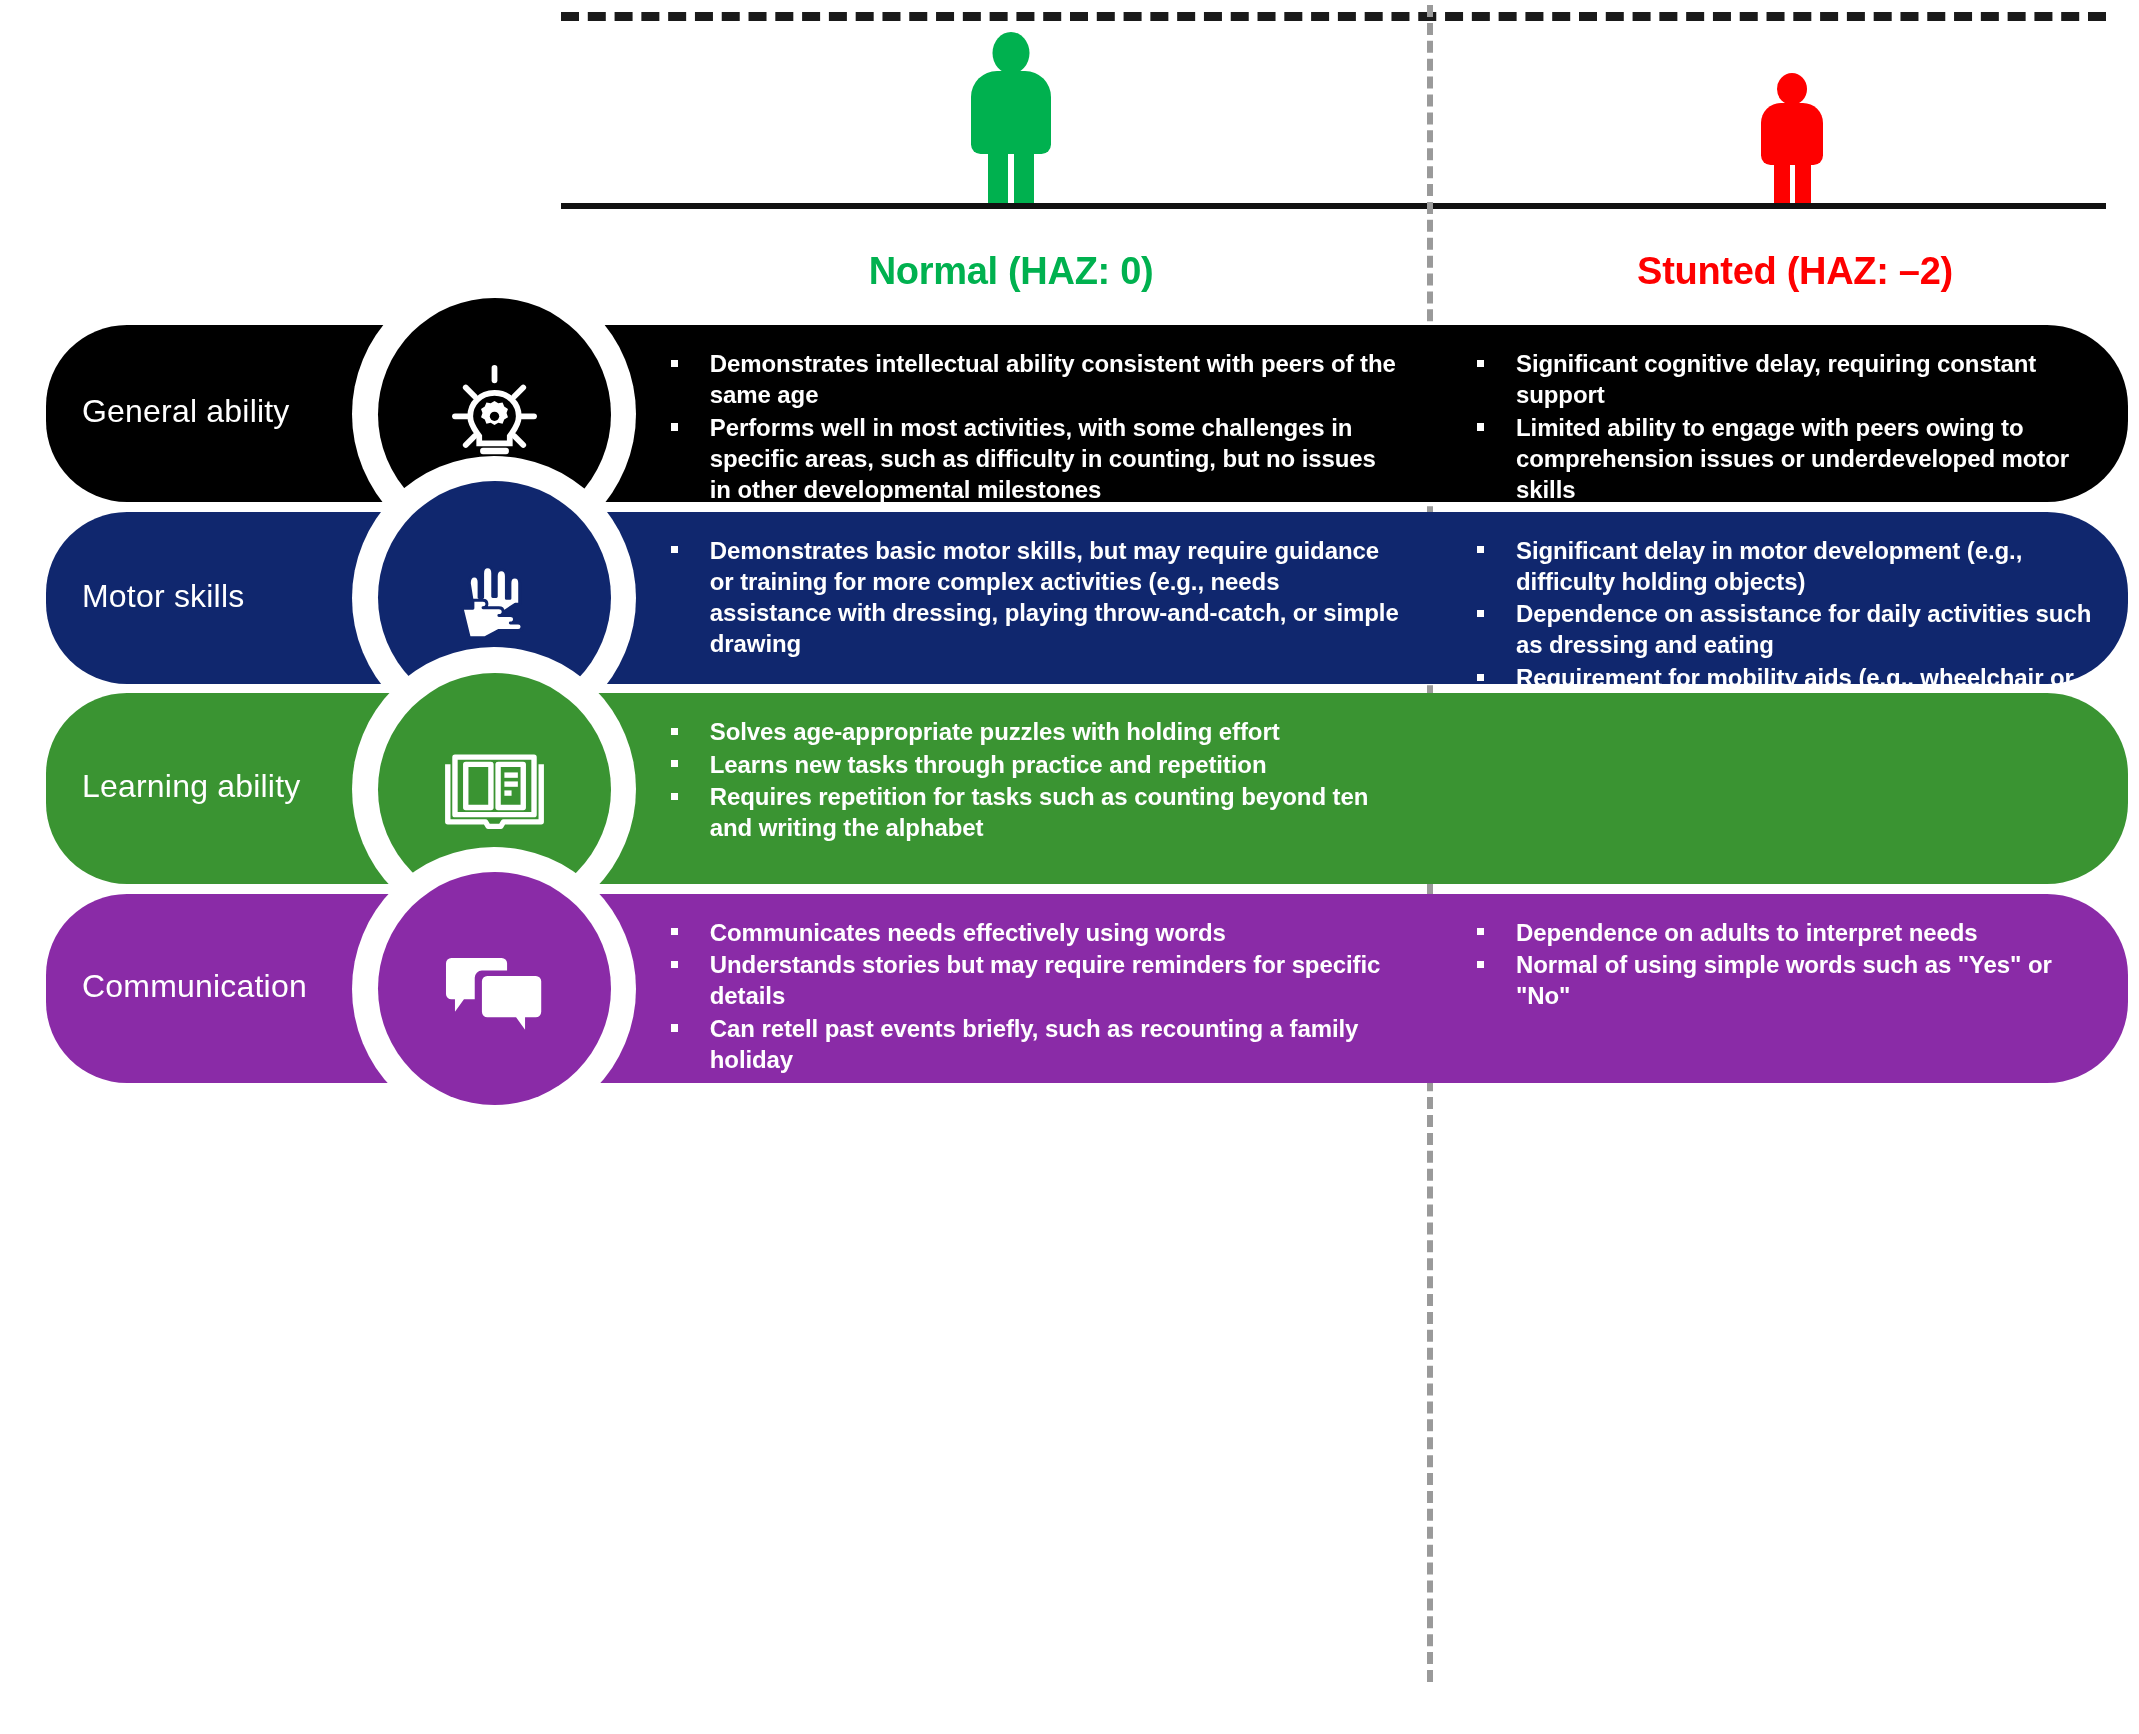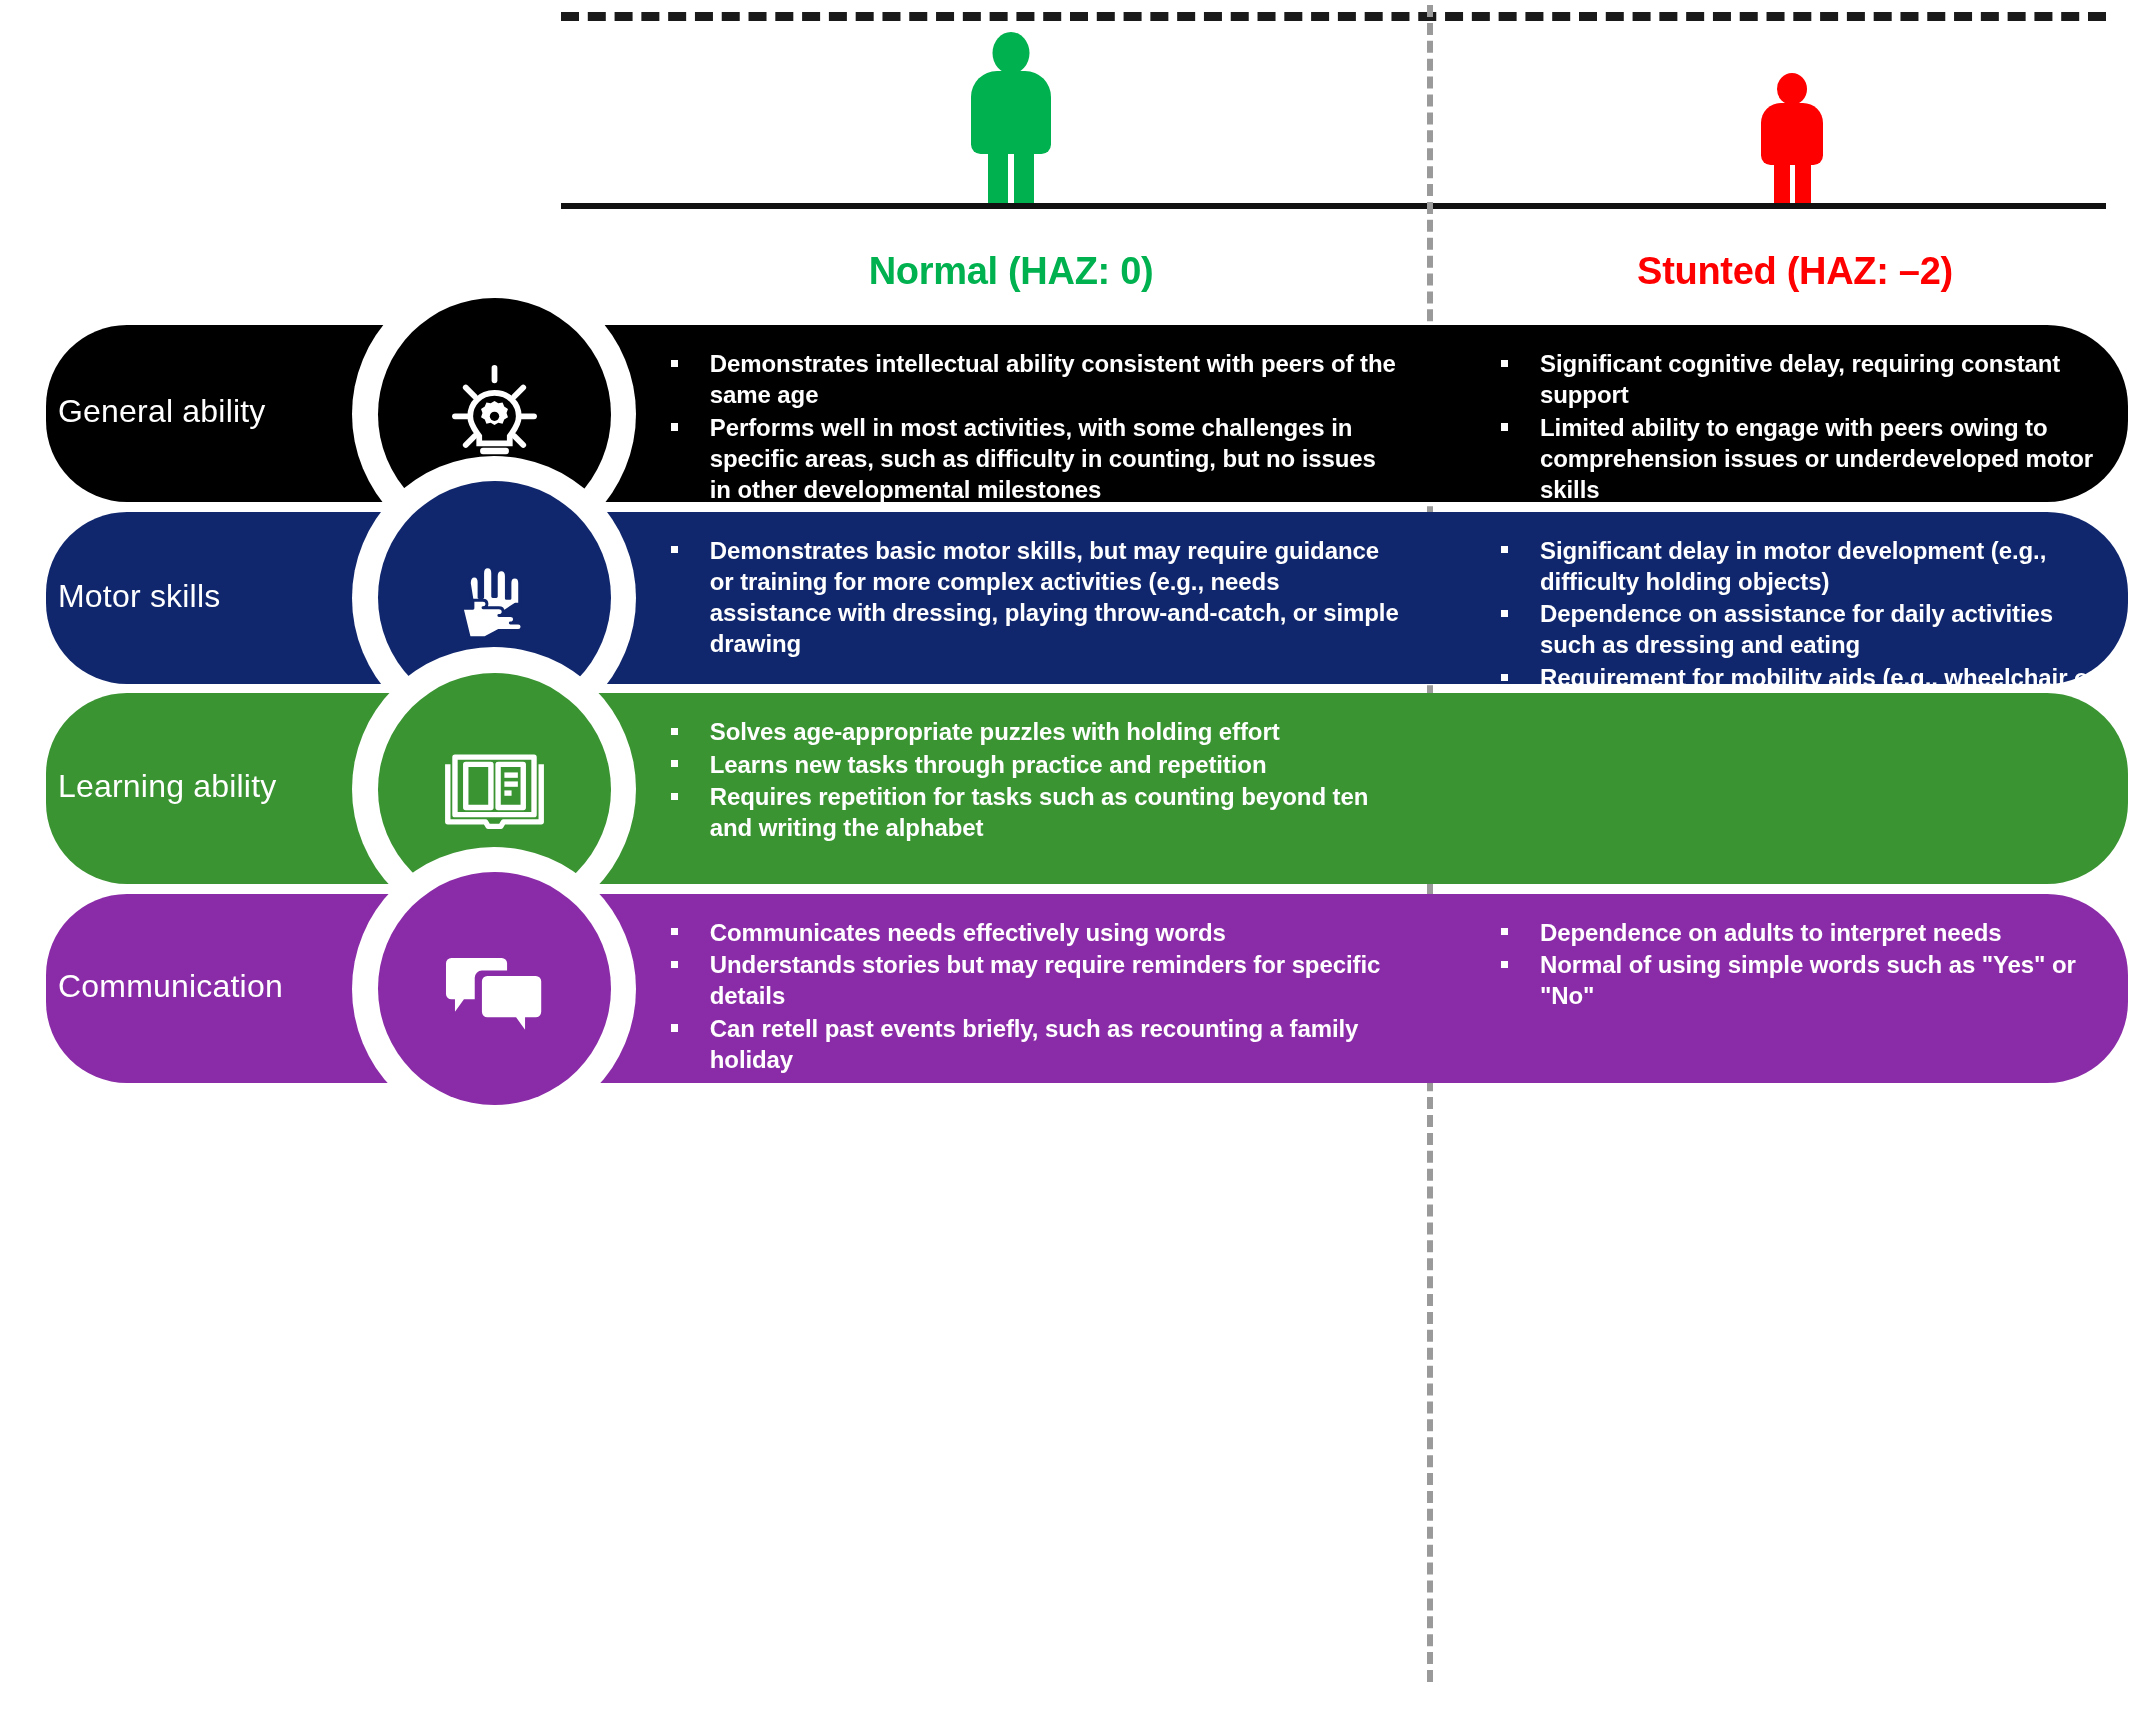--- a/index.html
+++ b/index.html
@@ -70,38 +70,37 @@
     margin-bottom:9.5px;
   }
   .row-bar{
     position:absolute;left:46px;right:12px;top:0;bottom:0;
     border-radius:81px;
   }
   .row-title{
     position:absolute;left:46px;width:318px;
     color:#ffffff;font-size:32px;font-weight:500;
     letter-spacing:0.2px;
-    text-align:left;padding-left:12px;box-sizing:border-box;
+    text-align:left;padding-left:36px;box-sizing:border-box;
   }
   .icon-ring{
     position:absolute;left:352px;
     width:284px;
     border-radius:50%;
     background:#ffffff;
     display:flex;align-items:center;justify-content:center;
   }
   .icon-disc{
     width:233px;border-radius:50%;
     display:flex;align-items:center;justify-content:center;
   }
   .icon-disc svg{width:115px;height:115px;display:block;}
   .cells{
     position:absolute;left:649px;right:20px;top:0;bottom:0;
     display:flex;
-    gap:24px;
   }
   .cell{position:relative;box-sizing:border-box;}
   .cell.left{width:778px;padding:23px 27px 0 6.8px;}
   .cell.right{flex:1;padding:23px 20px 0 35px;}
   ul.bullets{margin:0;padding:0;list-style:none;}
   ul.bullets li{
     position:relative;
     color:#ffffff;
     font-size:24px;
     line-height:1.30;

